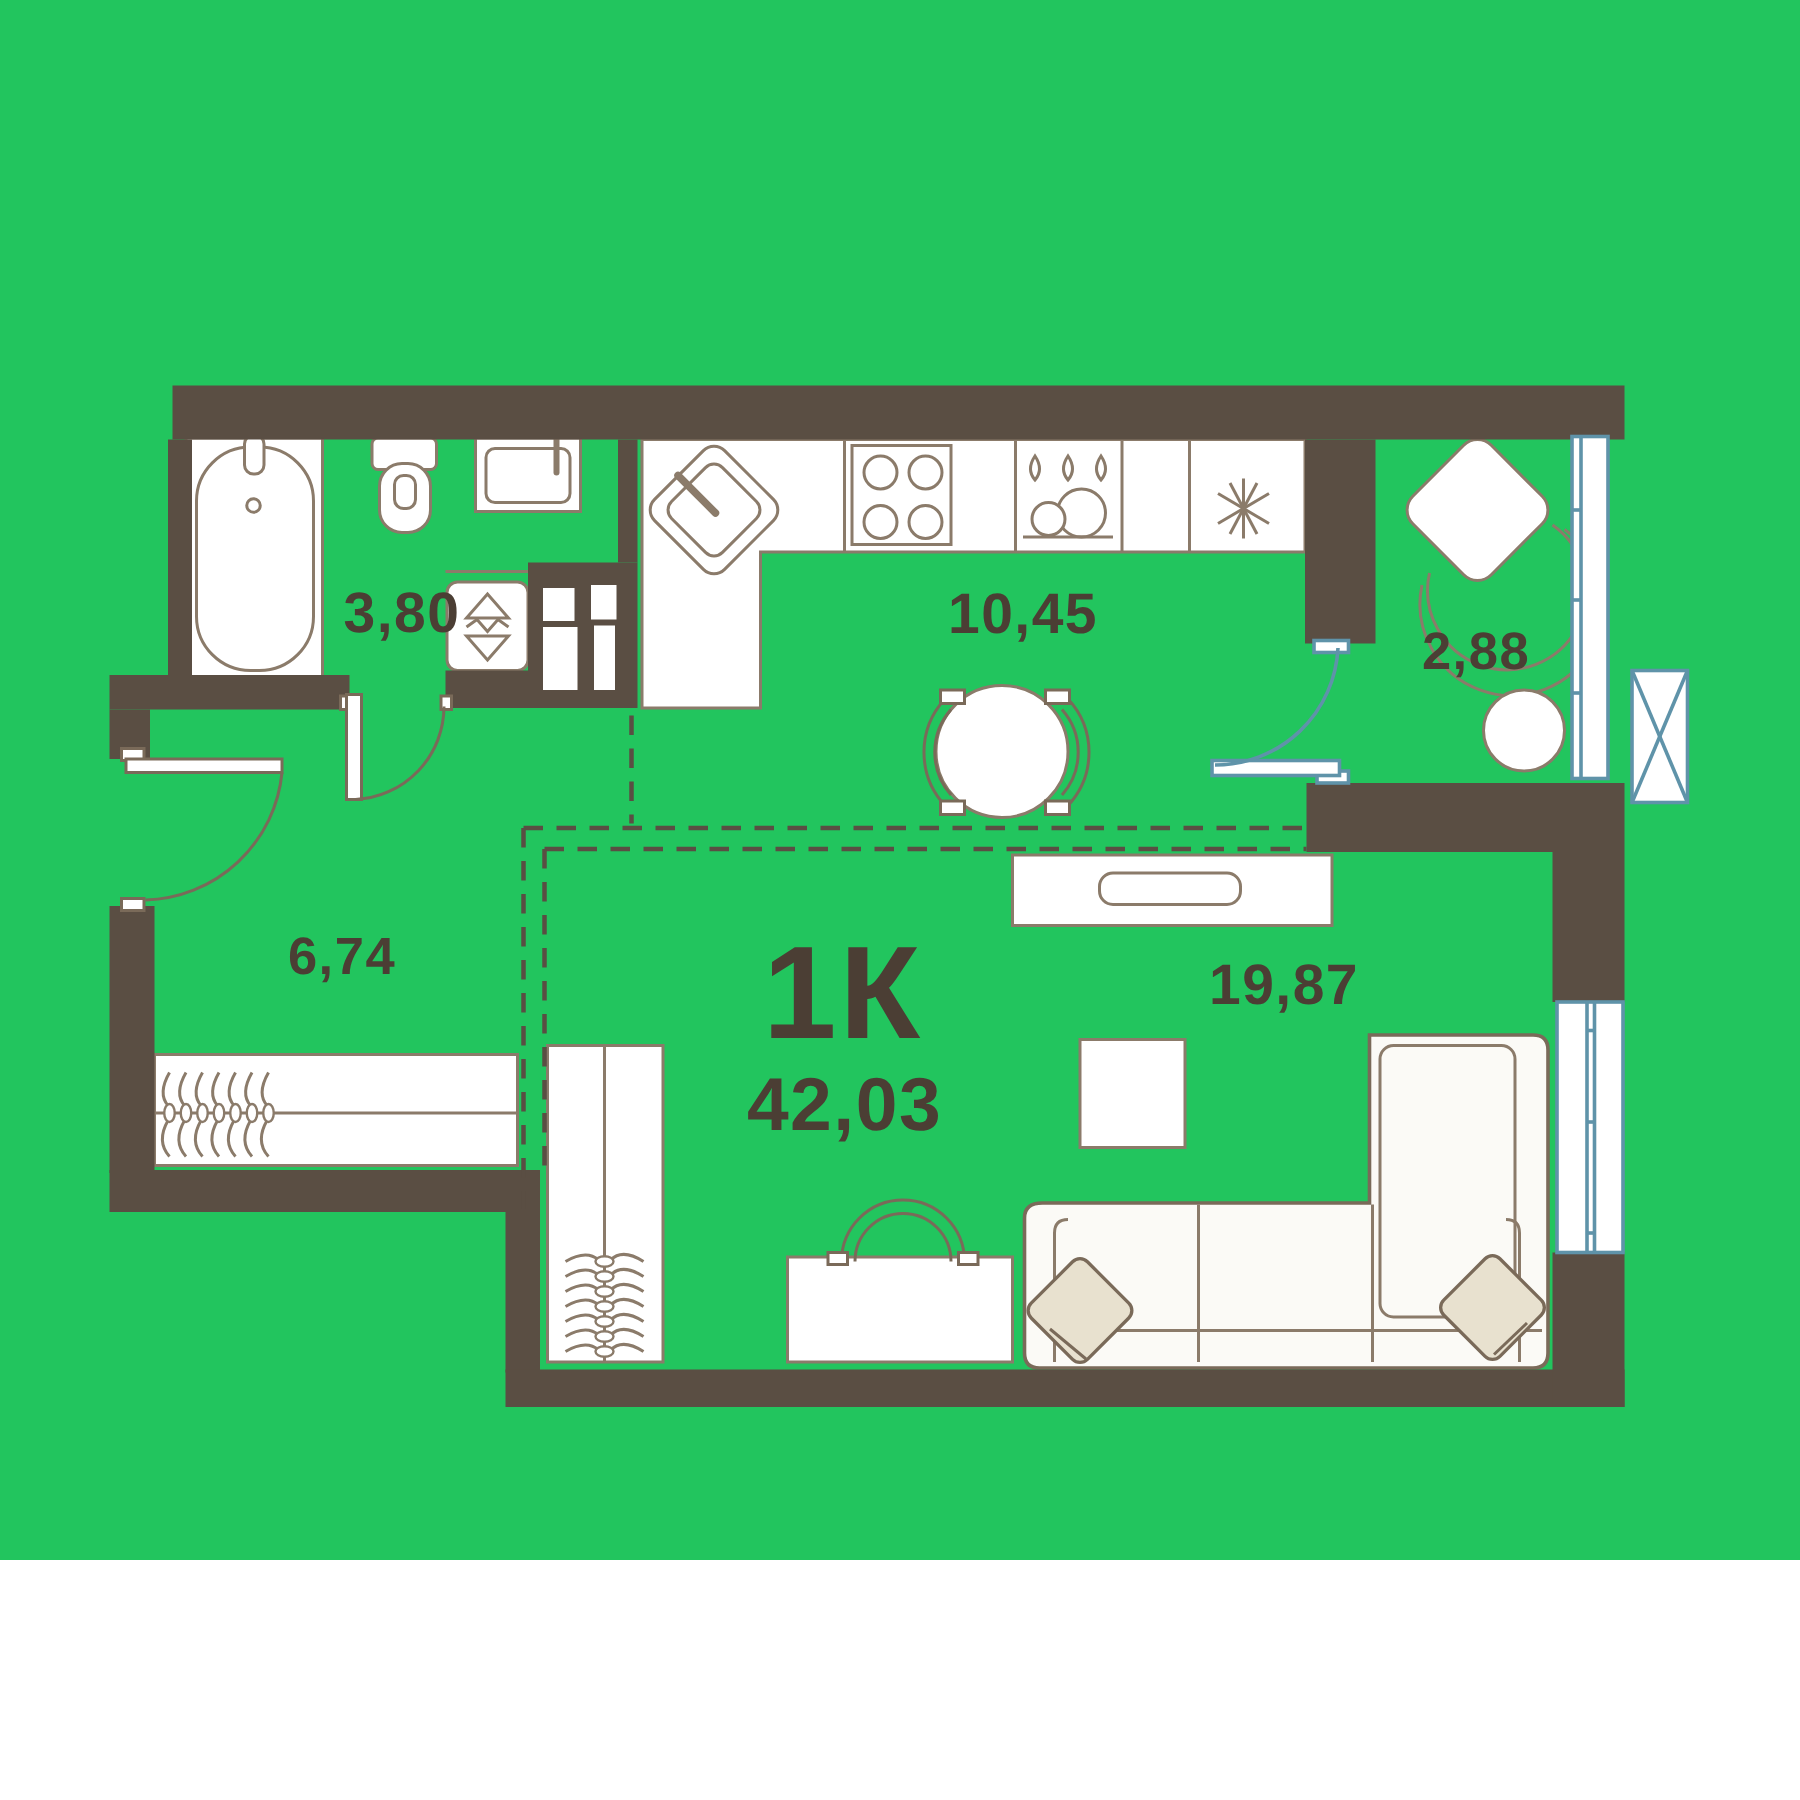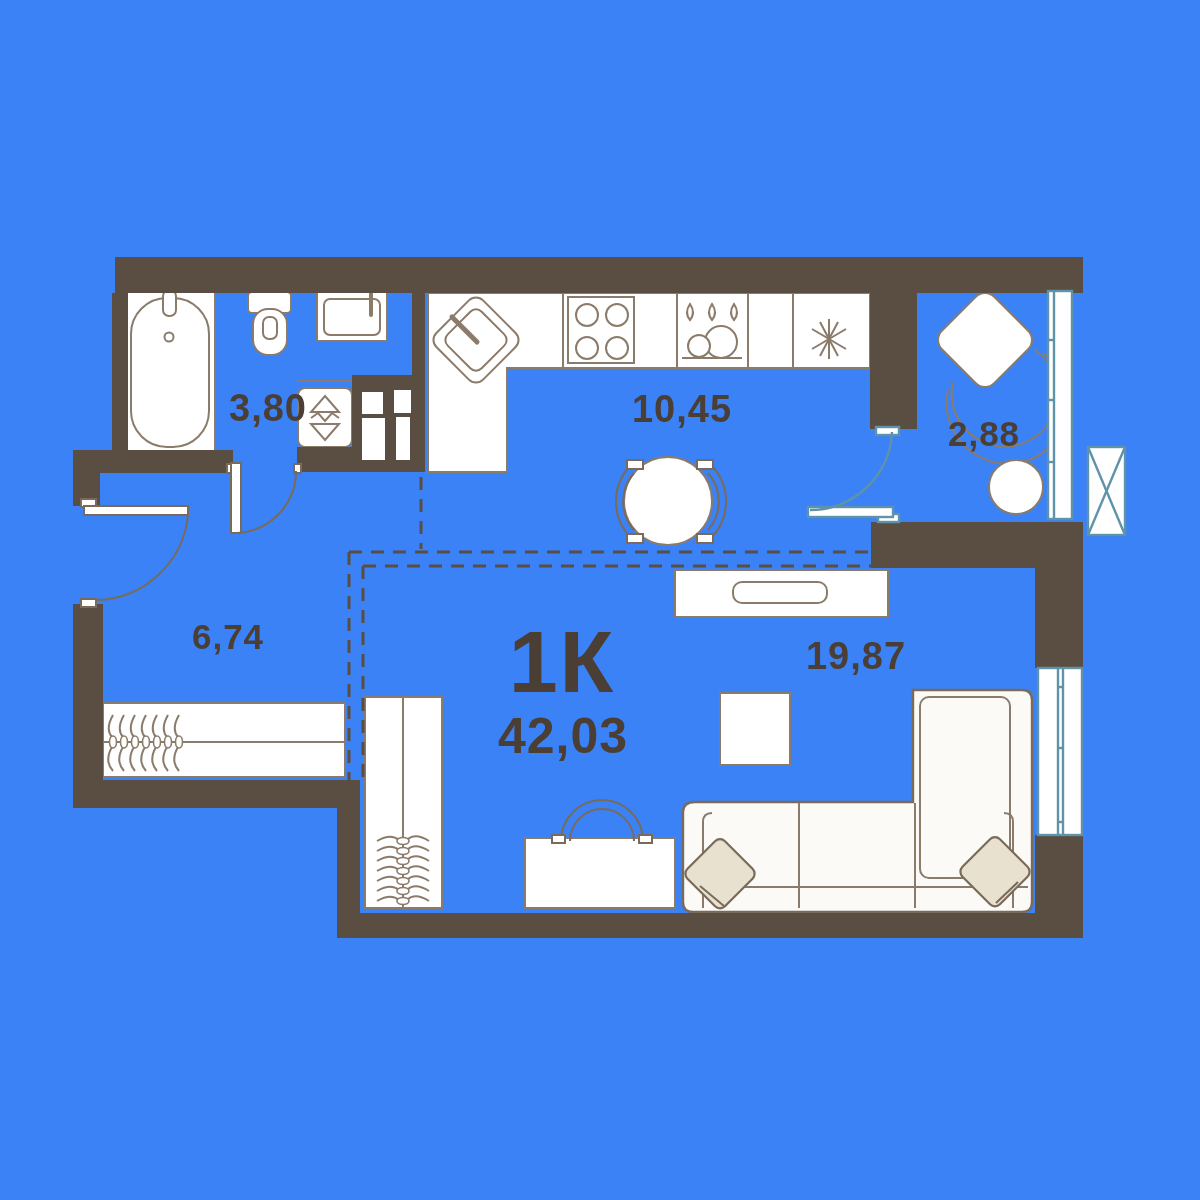--- a/index.html
+++ b/index.html
@@ -5,21 +5,21 @@
   :root{
     --wall:#5a4e43;
     --line:#8b7b6a;
     --line-dark:#7a6a59;
     --blue:#5f93a9;
     --text:#4b3e34;
     --pillow:#e8e1cf;
     --soft:#fbfaf6;
   }
   html,body{margin:0;padding:0;background:#ffffff;}
-  #stage{position:relative;width:1200px;height:1200px;background:#3b82f6;overflow:hidden;}
+  #stage{position:relative;width:1200px;height:1040px;background:#22c55e;overflow:hidden;}
   svg{position:absolute;left:0;top:0;}
   .wall{fill:var(--wall);stroke:none;}
   .furn{fill:#ffffff;stroke:var(--line);stroke-width:2;}
   .furnl{fill:none;stroke:var(--line);stroke-width:2;}
   .soft{fill:var(--soft);stroke:var(--line-dark);stroke-width:2.4;}
   .door{fill:#ffffff;stroke:var(--line-dark);stroke-width:2;}
   .arc{fill:none;stroke:var(--line-dark);stroke-width:2;}
   .blue{fill:#ffffff;stroke:var(--blue);stroke-width:2.4;}
   .bluel{fill:none;stroke:var(--blue);stroke-width:2.4;}
   .dash{fill:none;stroke:var(--wall);stroke-width:3;stroke-dasharray:13 9;}

